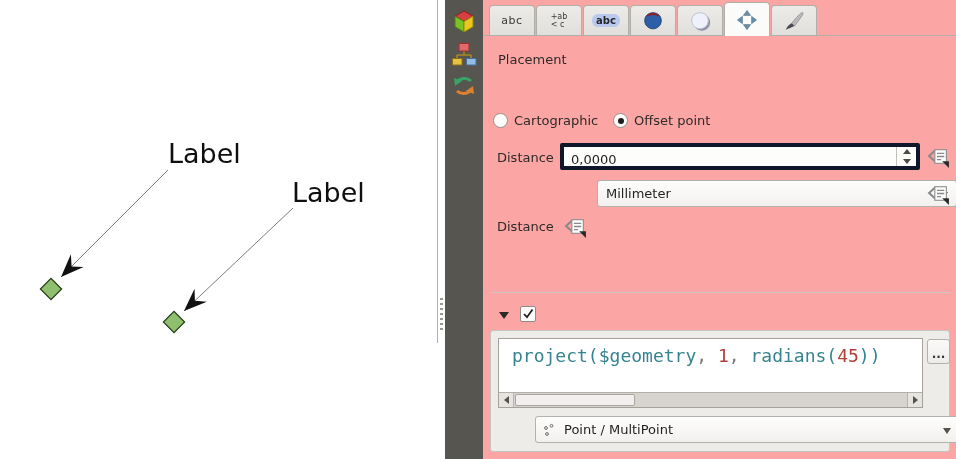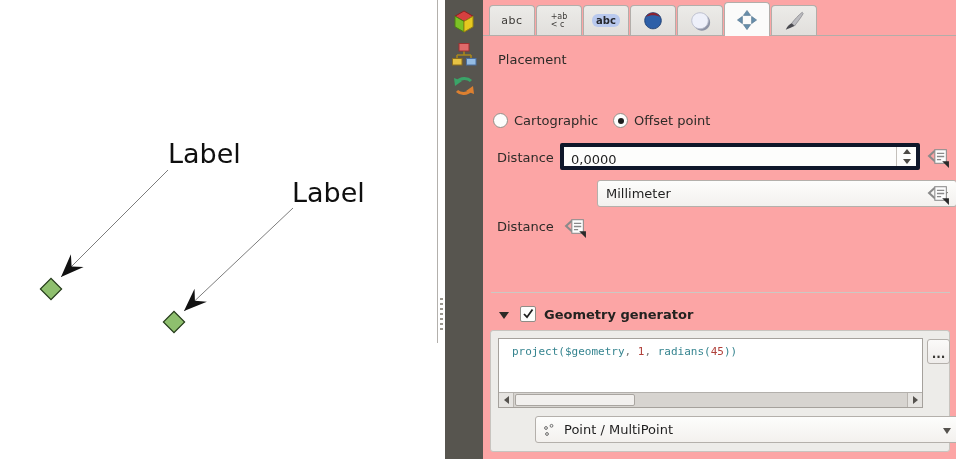--- a/index.html
+++ b/index.html
@@ -63,21 +63,21 @@
   .gg-triangle{position:absolute;left:16px;top:312px;width:0;height:0;cursor:pointer;
                border-left:5.5px solid transparent;border-right:5.5px solid transparent;border-top:7px solid #2c2a27;}
   .gg-checkbox{position:absolute;left:37px;top:306px;width:16px;height:16px;background:#fdfdfc;
                border:1px solid #908c86;border-radius:2px;box-sizing:border-box;cursor:pointer;}
   .gg-title{position:absolute;left:61px;top:307px;font-weight:bold;color:#232220;}
 
   .groupbox{position:absolute;left:7px;top:330px;width:460px;height:122px;background:#edecE9;
             border:1px solid #c8c4bf;border-radius:3px;box-sizing:border-box;}
   .editor{position:absolute;left:7px;top:7px;width:425px;height:70px;background:#ffffff;
           border:1px solid #a5a19c;box-sizing:border-box;overflow:hidden;}
-  .code{position:absolute;left:13px;top:6px;font-family:"DejaVu Sans Mono","Liberation Mono",monospace;font-size:11px;white-space:pre;}
+  .code{position:absolute;left:13px;top:6px;font-family:"DejaVu Sans Mono","Liberation Mono",monospace;font-size:18px;white-space:pre;}
   .hscroll{position:absolute;left:0;bottom:0;width:100%;height:14px;background:#d7d4d0;border-top:1px solid #b3b0ac;}
   .hs-arrow{position:absolute;top:0;width:14px;height:14px;background:#e6e4e1;display:flex;align-items:center;justify-content:center;cursor:pointer;}
   .hs-left{left:0;border-right:1px solid #b9b5b0;}
   .hs-right{right:0;border-left:1px solid #b9b5b0;}
   .hs-tri-l{width:0;height:0;border-top:4px solid transparent;border-bottom:4px solid transparent;border-right:5px solid #55524e;}
   .hs-tri-r{width:0;height:0;border-top:4px solid transparent;border-bottom:4px solid transparent;border-left:5px solid #55524e;}
   .hs-thumb{position:absolute;left:16px;top:1px;width:120px;height:12px;background:#f2f0ee;border:1px solid #a9a5a0;border-radius:2px;box-sizing:border-box;cursor:pointer;}
 
   .more-btn{position:absolute;left:436px;top:8px;width:23px;height:25px;background:linear-gradient(#fbfaf9,#eeecea);
             border:1px solid #b4b0ab;border-radius:3px;box-sizing:border-box;cursor:pointer;
@@ -242,21 +242,20 @@
     </div>
 
     <div class="separator"></div>
 
     <div class="gg-triangle"></div>
     <div class="gg-checkbox" id="gg-checkbox">
       <svg id="gg-checkmark" viewBox="0 0 14 14" width="14" height="14" style="display: block;">
         <path d="M3 7 L6 10.2 L11.5 2.5" stroke="#1d1d1d" stroke-width="1.8" fill="none"></path>
       </svg>
     </div>
-    <div class="gg-title">Geometry generator</div>
 
     <div class="groupbox">
       <div class="editor">
         <div class="code" id="expr-code"><span style="color: rgb(53, 132, 143);">project(</span><span style="color: rgb(53, 132, 143);">$geometry</span><span style="color: rgb(122, 122, 122);">, </span><span style="color: rgb(176, 64, 58);">1</span><span style="color: rgb(122, 122, 122);">, </span><span style="color: rgb(53, 132, 143);">radians(</span><span style="color: rgb(176, 64, 58);">45</span><span style="color: rgb(53, 132, 143);">))</span></div>
         <div class="hscroll">
           <div class="hs-arrow hs-left">
               <span class="hs-tri-l"></span>
             </div>
           <div class="hs-thumb"></div>
           <div class="hs-arrow hs-right">

